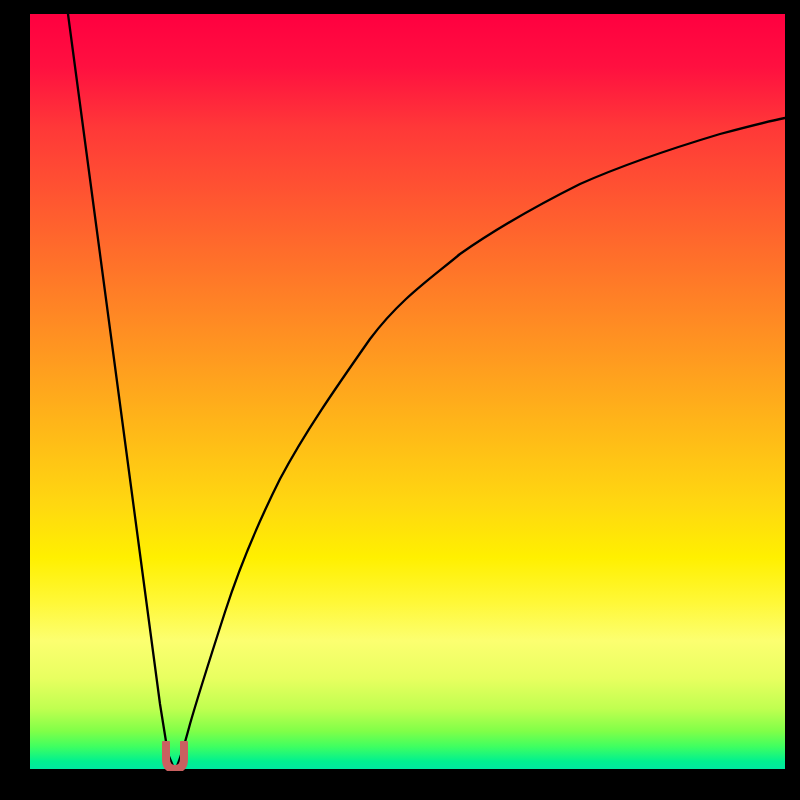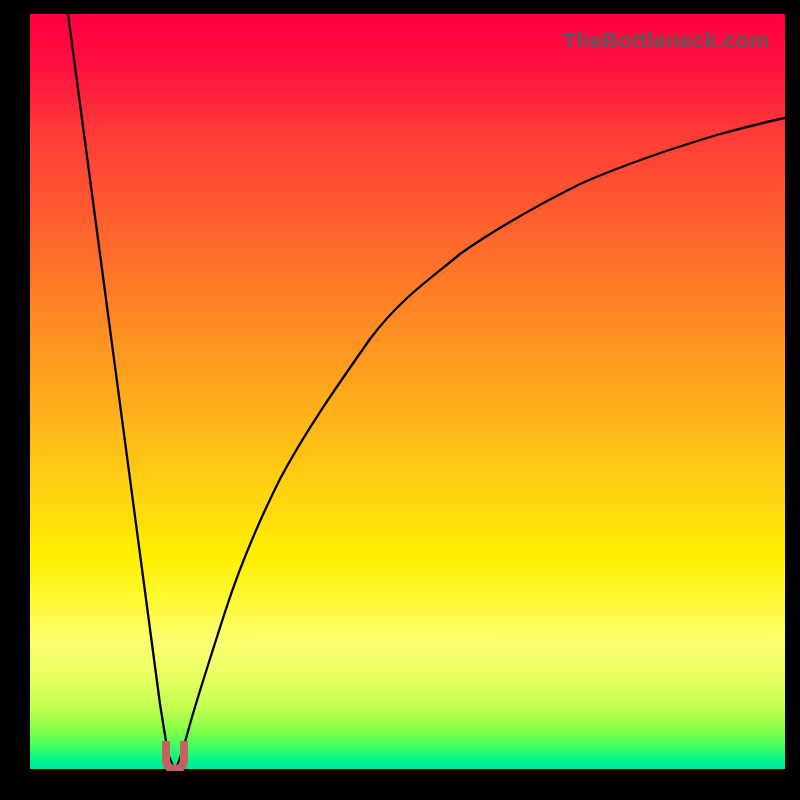--- a/index.html
+++ b/index.html
@@ -64,21 +64,20 @@
   .marker svg {
     width: 100%;
     height: 100%;
   }
 </style>
 </head>
 <body>
 
 <div class="container">
   <div class="plot-area">
-    <div class="watermark">TheBottleneck.com</div>
 
     <svg class="curves" viewBox="0 0 755 755" preserveAspectRatio="none">
 
       <path d="M 38 0
                L 50 90
                L 60 165
                L 70 240
                L 80 315
                L 90 390
                L 100 465

